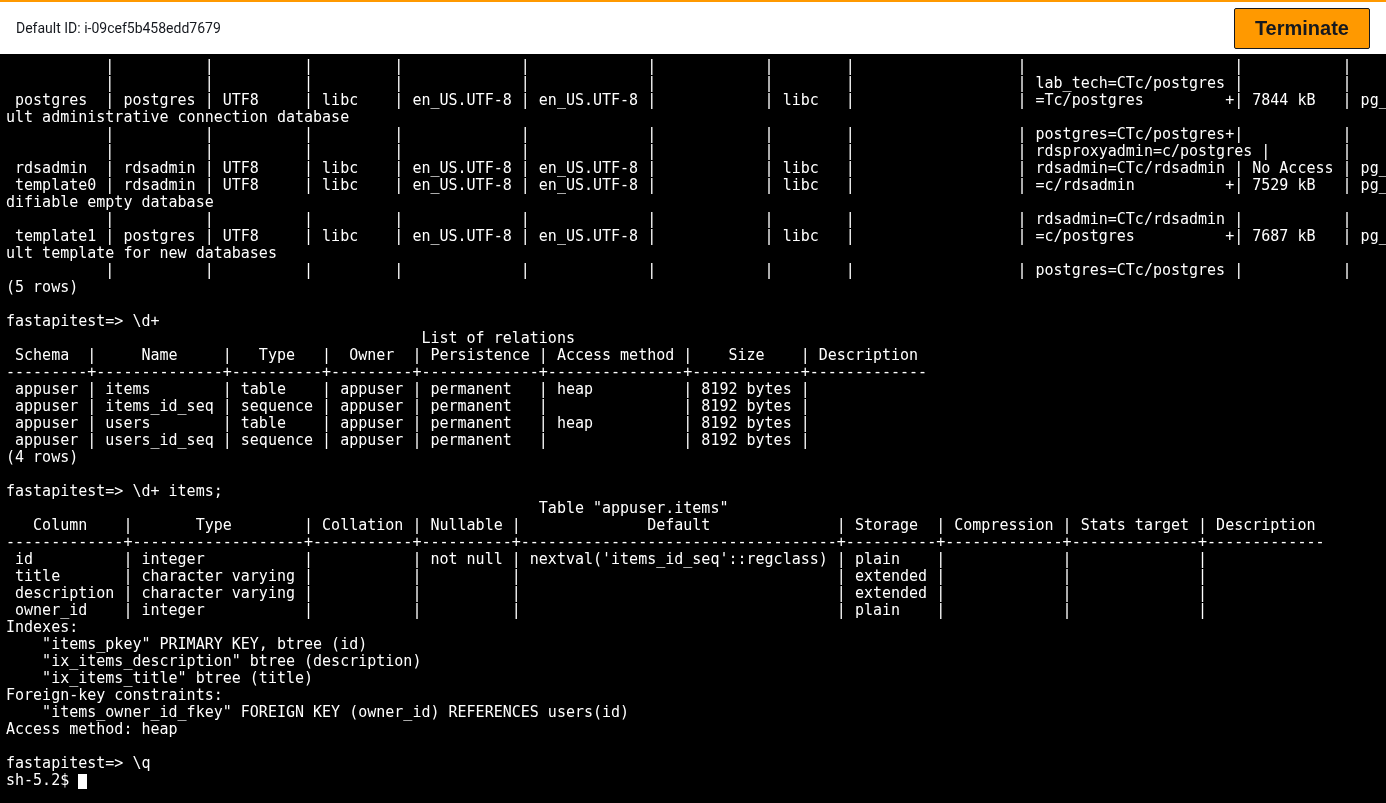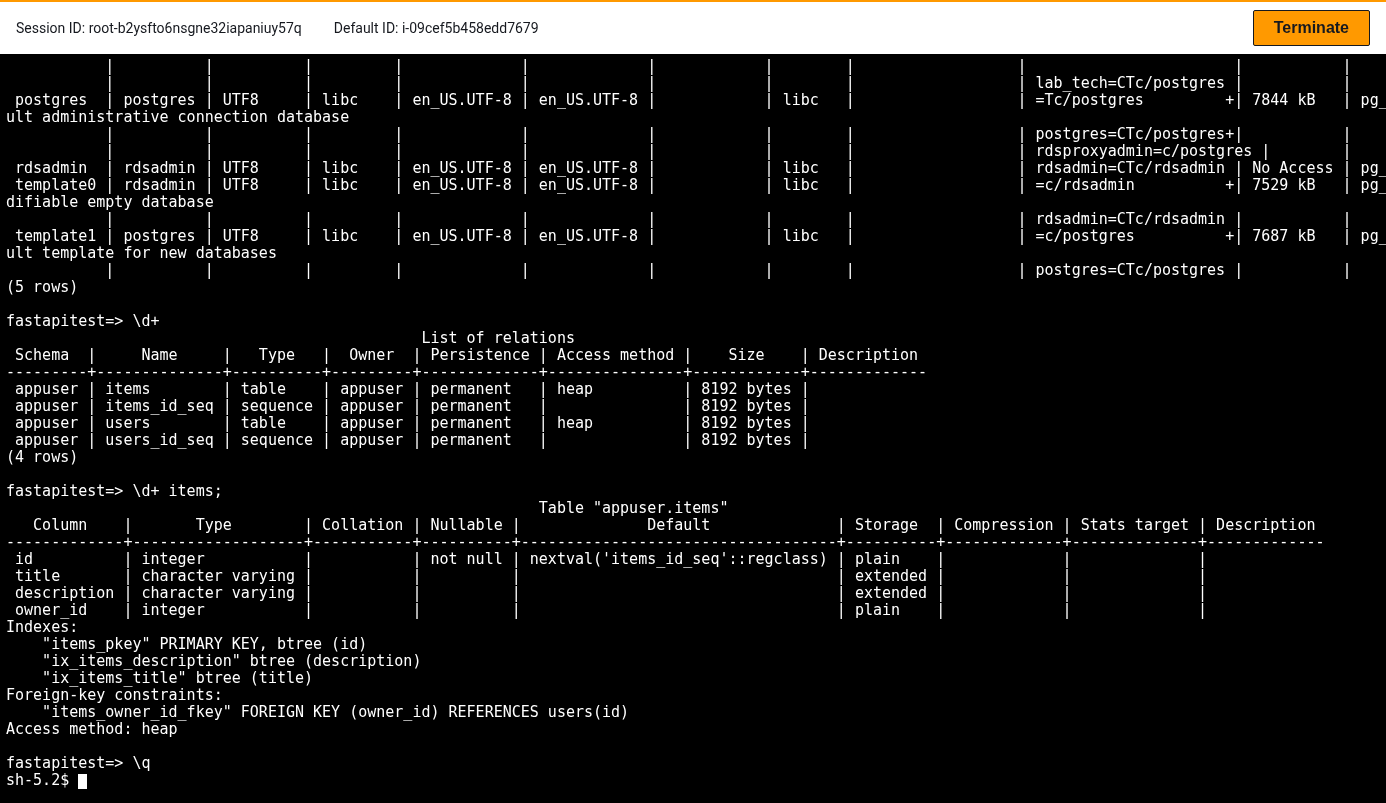--- a/index.html
+++ b/index.html
@@ -33,21 +33,21 @@
       font-weight: 400;
     }
     .header-value {
       font-weight: 400;
     }
     .terminate-btn {
       background: #ff9900;
       color: #16191f;
       border: 1px solid #16191f;
       padding: 8px 20px;
-      font-size: 16px;
+      font-size: 20px;
       font-weight: 700;
       cursor: pointer;
       border-radius: 2px;
     }
     .terminal {
       background: #000;
       color: #fff;
       font-family: "DejaVu Sans Mono", "Liberation Mono", Consolas, monospace;
       font-size: 15px;
       line-height: 17px;
@@ -62,24 +62,20 @@
       height: 15px;
       background: #fff;
       vertical-align: text-bottom;
     }
   </style>
 </head>
 <body>
 
 <div class="header-bar">
   <div class="header-left">
-    <div>
-      <span class="header-label">Session ID:</span>
-      <span class="header-value">root-b2ysfto6nsgne32iapaniuy57q</span>
-    </div>
     <div>
       <span class="header-label">Default ID:</span>
       <span class="header-value">i-09cef5b458edd7679</span>
     </div>
   </div>
   <button class="terminate-btn">Terminate</button>
 </div>
 
 <div class="terminal"><span>           |          |          |         |             |             |            |        |                  |                       |           |            | 
            |          |          |         |             |             |            |        |                  | lab_tech=CTc/postgres |           |            | 

